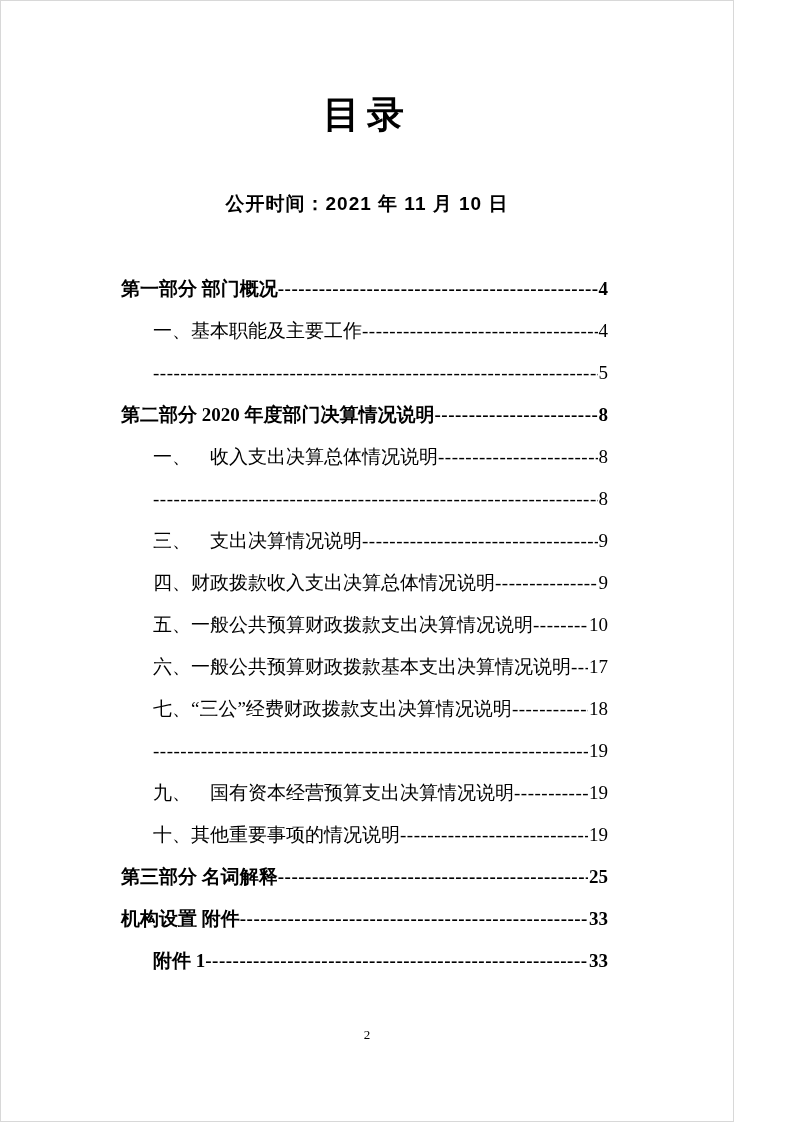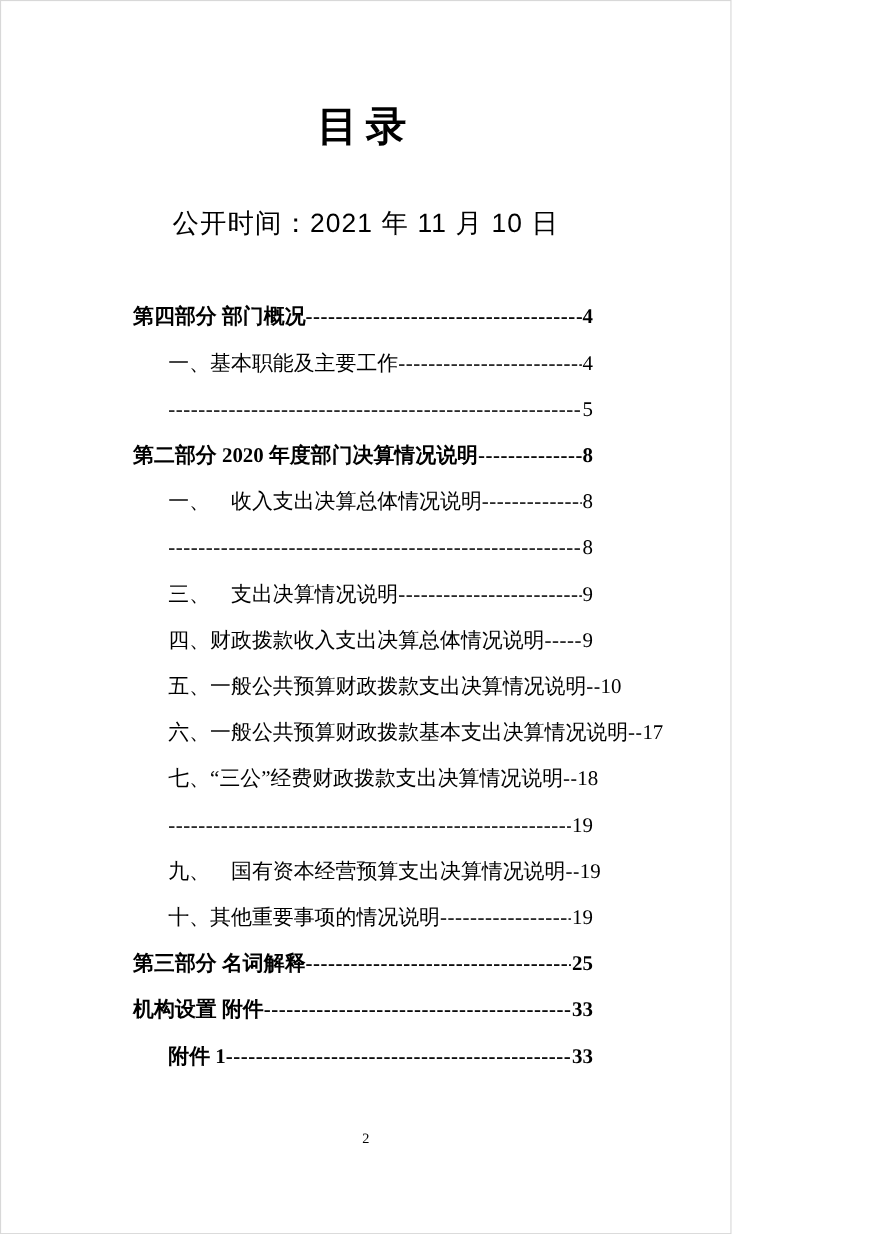--- a/index.html
+++ b/index.html
@@ -2,21 +2,21 @@
 <html lang="zh"><head>
 <meta charset="utf-8">
 <style>
   html, body {
     margin: 0;
     padding: 0;
     background: #ffffff;
   }
   .page {
     position: relative;
-    width: 665px;
+    width: 734px;
     height: 1122px;
     box-sizing: border-box;
     background: #ffffff;
     border: 1px solid #d8d8d8;
     color: #000000;
     overflow: hidden;
   }
   .doc-title {
     margin: 0;
     padding-top: 92px;
@@ -24,22 +24,22 @@
     font-family: "Liberation Sans", "DejaVu Sans", sans-serif;
     font-weight: bold;
     font-size: 37px;
     line-height: 44px;
     letter-spacing: 7px;
   }
   .pub-date {
     margin-top: 54px;
     text-align: center;
     font-family: "Liberation Sans", "DejaVu Sans", sans-serif;
-    font-weight: normal;
-    font-size: 24px;
+    font-weight: bold;
+    font-size: 19px;
     line-height: 26px;
     letter-spacing: 1px;
     white-space: pre;
   }
   .toc {
     margin: 51px 125px 0 120px;
     font-family: "Liberation Serif", "DejaVu Serif", serif;
     font-size: 19px;
   }
   .toc-entry {
@@ -75,21 +75,21 @@
     line-height: 13px;
   }
 </style>
 </head>
 <body>
 
 <div class="page">
   <h1 class="doc-title">目录</h1>
   <div class="pub-date">公开时间：2021 年 11 月 10 日</div>
   <nav class="toc" id="toc">
-      <div class="toc-entry level1 bold"><span class="toc-text">第四部分 部门概况</span><span class="toc-leader"></span><span class="toc-pageno">4</span></div>
+      <div class="toc-entry level1 bold"><span class="toc-text">第一部分 部门概况</span><span class="toc-leader"></span><span class="toc-pageno">4</span></div>
       <div class="toc-entry level2"><span class="toc-text">一、基本职能及主要工作</span><span class="toc-leader"></span><span class="toc-pageno">4</span></div>
       <div class="toc-entry level2"><span class="toc-leader"></span><span class="toc-pageno">5</span></div>
       <div class="toc-entry level1 bold"><span class="toc-text">第二部分 2020 年度部门决算情况说明</span><span class="toc-leader"></span><span class="toc-pageno">8</span></div>
       <div class="toc-entry level2"><span class="toc-text">一、　收入支出决算总体情况说明</span><span class="toc-leader"></span><span class="toc-pageno">8</span></div>
       <div class="toc-entry level2"><span class="toc-leader"></span><span class="toc-pageno">8</span></div>
       <div class="toc-entry level2"><span class="toc-text">三、　支出决算情况说明</span><span class="toc-leader"></span><span class="toc-pageno">9</span></div>
       <div class="toc-entry level2"><span class="toc-text">四、财政拨款收入支出决算总体情况说明</span><span class="toc-leader"></span><span class="toc-pageno">9</span></div>
       <div class="toc-entry level2"><span class="toc-text">五、一般公共预算财政拨款支出决算情况说明</span><span class="toc-leader"></span><span class="toc-pageno">10</span></div>
       <div class="toc-entry level2"><span class="toc-text">六、一般公共预算财政拨款基本支出决算情况说明</span><span class="toc-leader"></span><span class="toc-pageno">17</span></div>
       <div class="toc-entry level2"><span class="toc-text">七、“三公”经费财政拨款支出决算情况说明</span><span class="toc-leader"></span><span class="toc-pageno">18</span></div>

